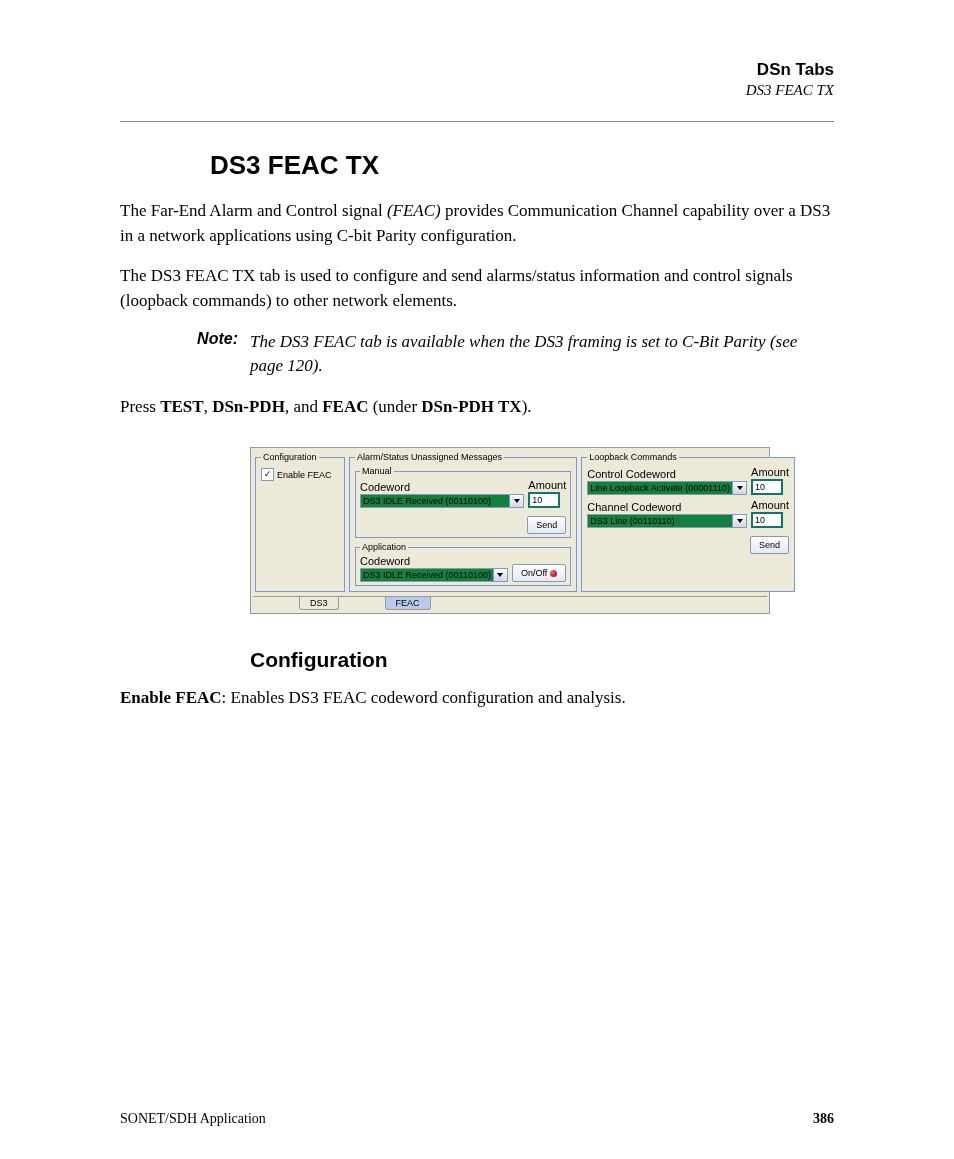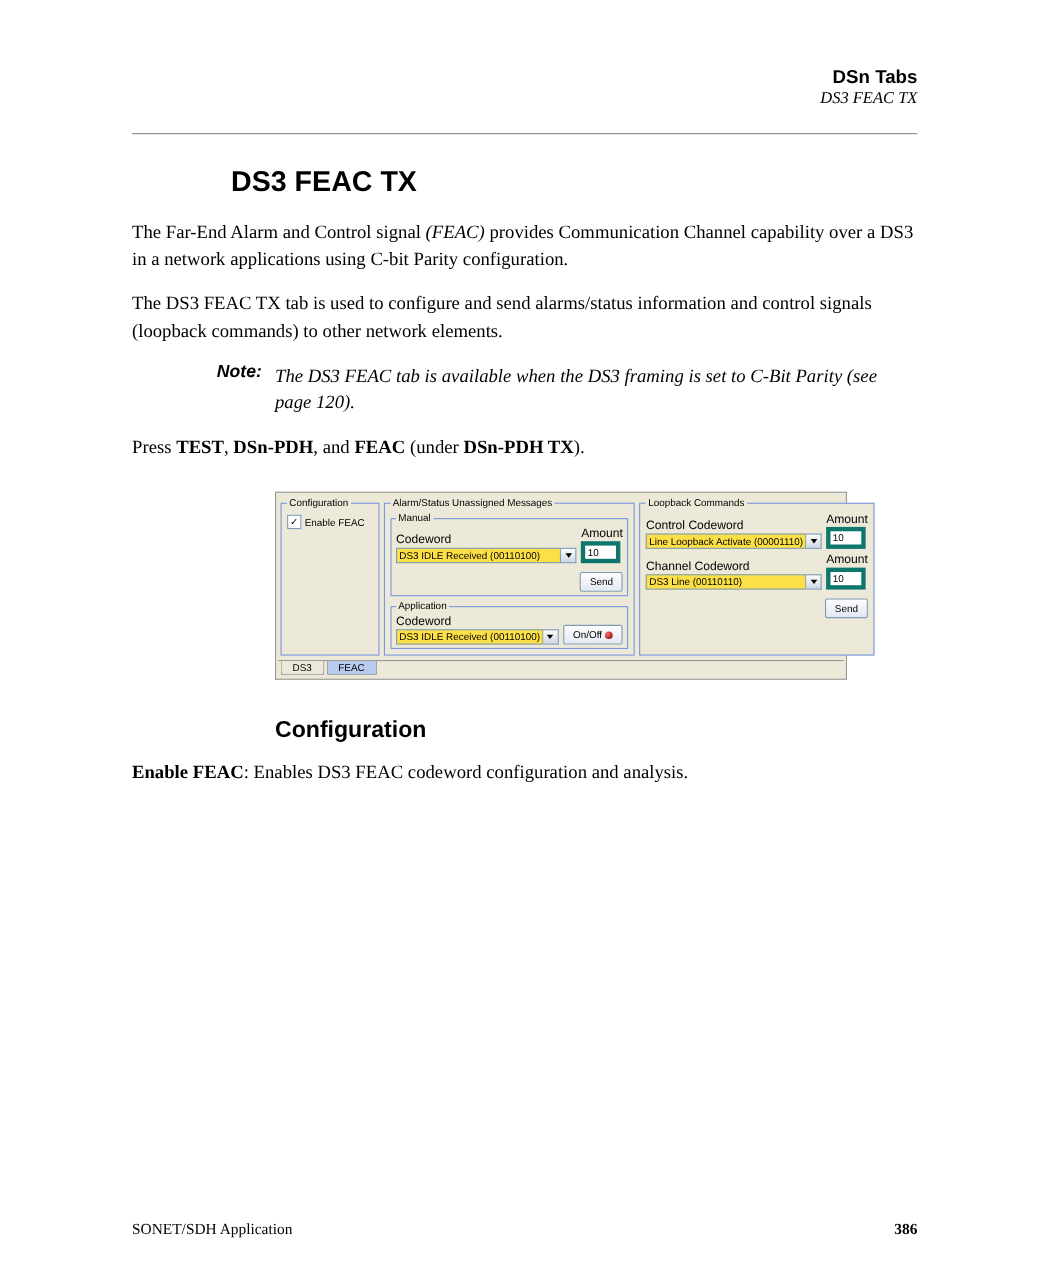--- a/index.html
+++ b/index.html
@@ -124,21 +124,21 @@
   .col-alarm  { width: 210px; flex-shrink: 0; }
   .col-loop   { flex: 1; }
 
   .label { font-size: 11px; margin-bottom: 1px; }
   .combo {
     display: flex;
     height: 14px;
   }
   .combo-input {
     flex: 1;
-    background: #fde047;
+    background: #15803d;
     border: 1px solid #7f9db9;
     padding: 0 2px;
     font-size: 9px;
     overflow: hidden;
     white-space: nowrap;
     line-height: 12px;
   }
   .combo-btn {
     width: 13px;
     border: 1px solid #7f9db9;
@@ -150,21 +150,21 @@
   }
   .tri-down {
     width: 0; height: 0;
     border-left: 3px solid transparent;
     border-right: 3px solid transparent;
     border-top: 4px solid #000;
   }
   .amount-input {
     width: 24px; height: 12px;
     background: #fff;
-    border: 4px solid #0f766e;
+    border: 2px solid #0f766e;
     font-size: 9px;
     padding: 0 2px;
     line-height: 12px;
   }
   .row {
     display: flex;
     align-items: flex-end;
     gap: 4px;
   }
   .btn {
@@ -193,20 +193,21 @@
     gap: 0;
   }
   .tab {
     font-size: 9px;
     padding: 1px 10px;
     border: 1px solid #999;
     border-top: none;
     background: #ece9d8;
     border-radius: 0 0 3px 3px;
     margin-right: 2px;
+    margin-left: 44px;
   }
   .tab.active {
     background: #b9cbed;
   }
   .tabs-topline {
     border-top: 1px solid #999;
     margin: 0 2px;
   }
 
   h2 {

